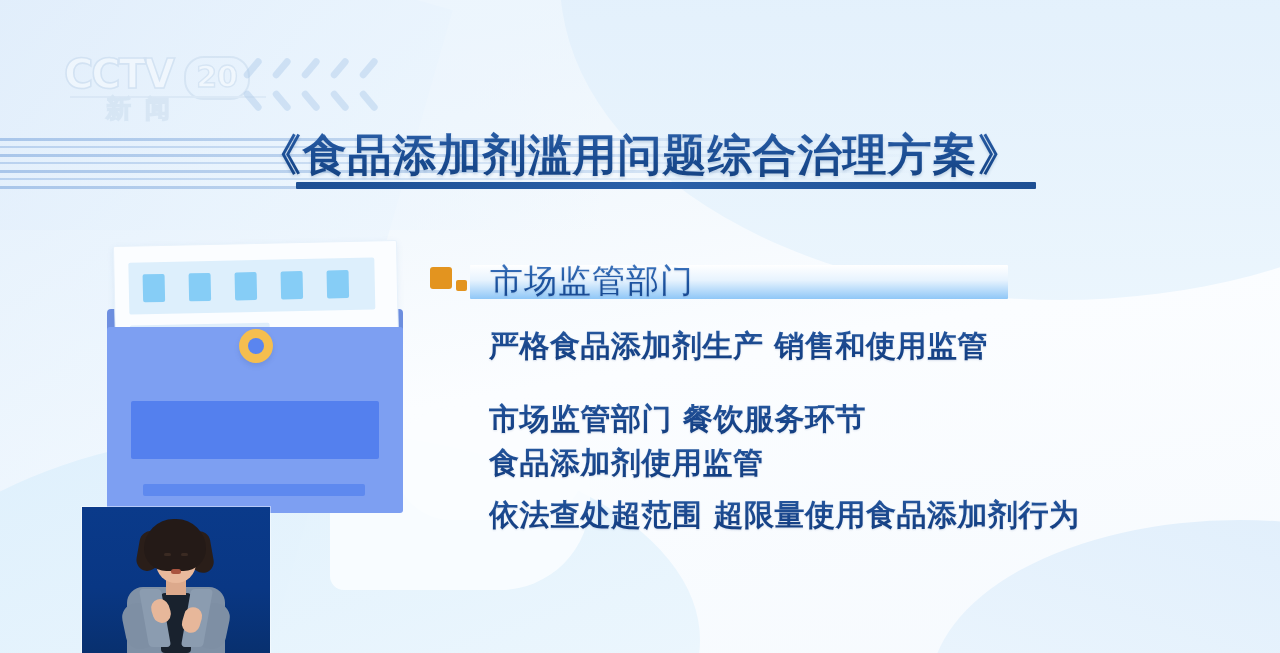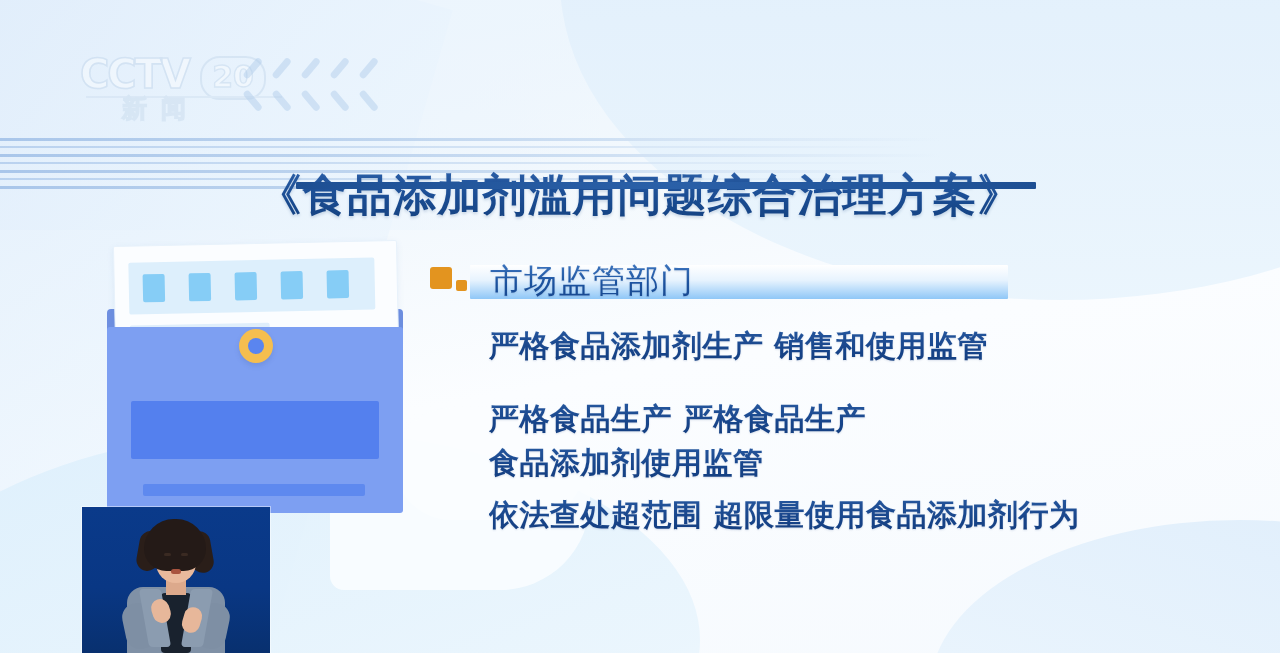--- a/index.html
+++ b/index.html
@@ -51,21 +51,21 @@
     background:linear-gradient(115deg,#e2eefb 0%,#ecf5fd 45%,rgba(246,251,254,0) 100%);
   }
 
   
   .stripes{position:absolute;left:0;top:138px;width:960px;height:56px;}
   .stripes .s{position:absolute;left:0;height:3px;
     background:linear-gradient(90deg,#a9c6ea 0%,#bcd3ee 35%,#cfe0f3 65%,rgba(214,228,245,0) 100%);}
   .stripes .s.thin{height:2px;opacity:.72;}
 
   
-  .logo{position:absolute;left:80px;top:52px;width:210px;height:70px;opacity:.40;}
+  .logo{position:absolute;left:64px;top:52px;width:210px;height:70px;opacity:.40;}
   .logo-txt{
     font-family:"DejaVu Sans","Liberation Sans",sans-serif;
     font-weight:700;font-size:40px;letter-spacing:-2px;
     color:#ffffff;
     -webkit-text-stroke:1.6px #b9cfe6;
     text-shadow:0 1px 0 #d9e7f5;
     line-height:44px;
   }
   .logo-13{
     position:absolute;left:120px;top:4px;
@@ -82,21 +82,21 @@
   }
   .logo-rule{position:absolute;left:6px;top:44px;width:196px;height:2px;background:#cbdcee;}
   .chevrons{position:absolute;left:245px;top:60px;width:150px;height:52px;opacity:.45;}
   .chev{position:absolute;top:4px;width:26px;height:44px;}
   .chev::before,.chev::after{content:"";position:absolute;left:0;width:24px;height:7px;
     background:#aecbea;border-radius:4px;}
   .chev::before{top:10px;transform:rotate(-50deg);transform-origin:left center;}
   .chev::after{top:24px;transform:rotate(50deg);transform-origin:left center;}
 
   
-  .title-wrap{position:absolute;left:0;top:126px;width:1280px;text-align:center;margin-top:40px;}
+  .title-wrap{position:absolute;left:0;top:126px;width:1280px;text-align:center;}
   .title{
     display:inline-block;
     font-size:44px;font-weight:700;letter-spacing:1px;
     color:#1b4e96;
     background:linear-gradient(180deg,#2f63ad 0%,#1b4e96 55%,#14407f 100%);
     -webkit-background-clip:text;background-clip:text;
     -webkit-text-fill-color:transparent;
     text-shadow:0 2px 3px rgba(30,70,130,.18);
     line-height:58px;
   }
@@ -251,21 +251,21 @@
 
   <div class="head-row">
     <div class="head-bar"></div>
     <div class="bullet-lg"></div>
     <div class="bullet-sm"></div>
     <div class="head-text">市场监管部门</div>
   </div>
 
   <div class="lines">
     <div class="line g1">严格食品添加剂生产 销售和使用监管</div>
-    <div class="line g2">严格食品生产 严格食品生产</div>
+    <div class="line g2">市场监管部门 餐饮服务环节</div>
     <div class="line g3">食品添加剂使用监管</div>
     <div class="line g4">依法查处超范围 超限量使用食品添加剂行为</div>
   </div>
 
   <div class="inset">
     <div class="ins-bg"></div>
     <div class="ins-body"></div>
     <div class="ins-armL"></div>
     <div class="ins-armR"></div>
     <div class="ins-shirt"></div>

